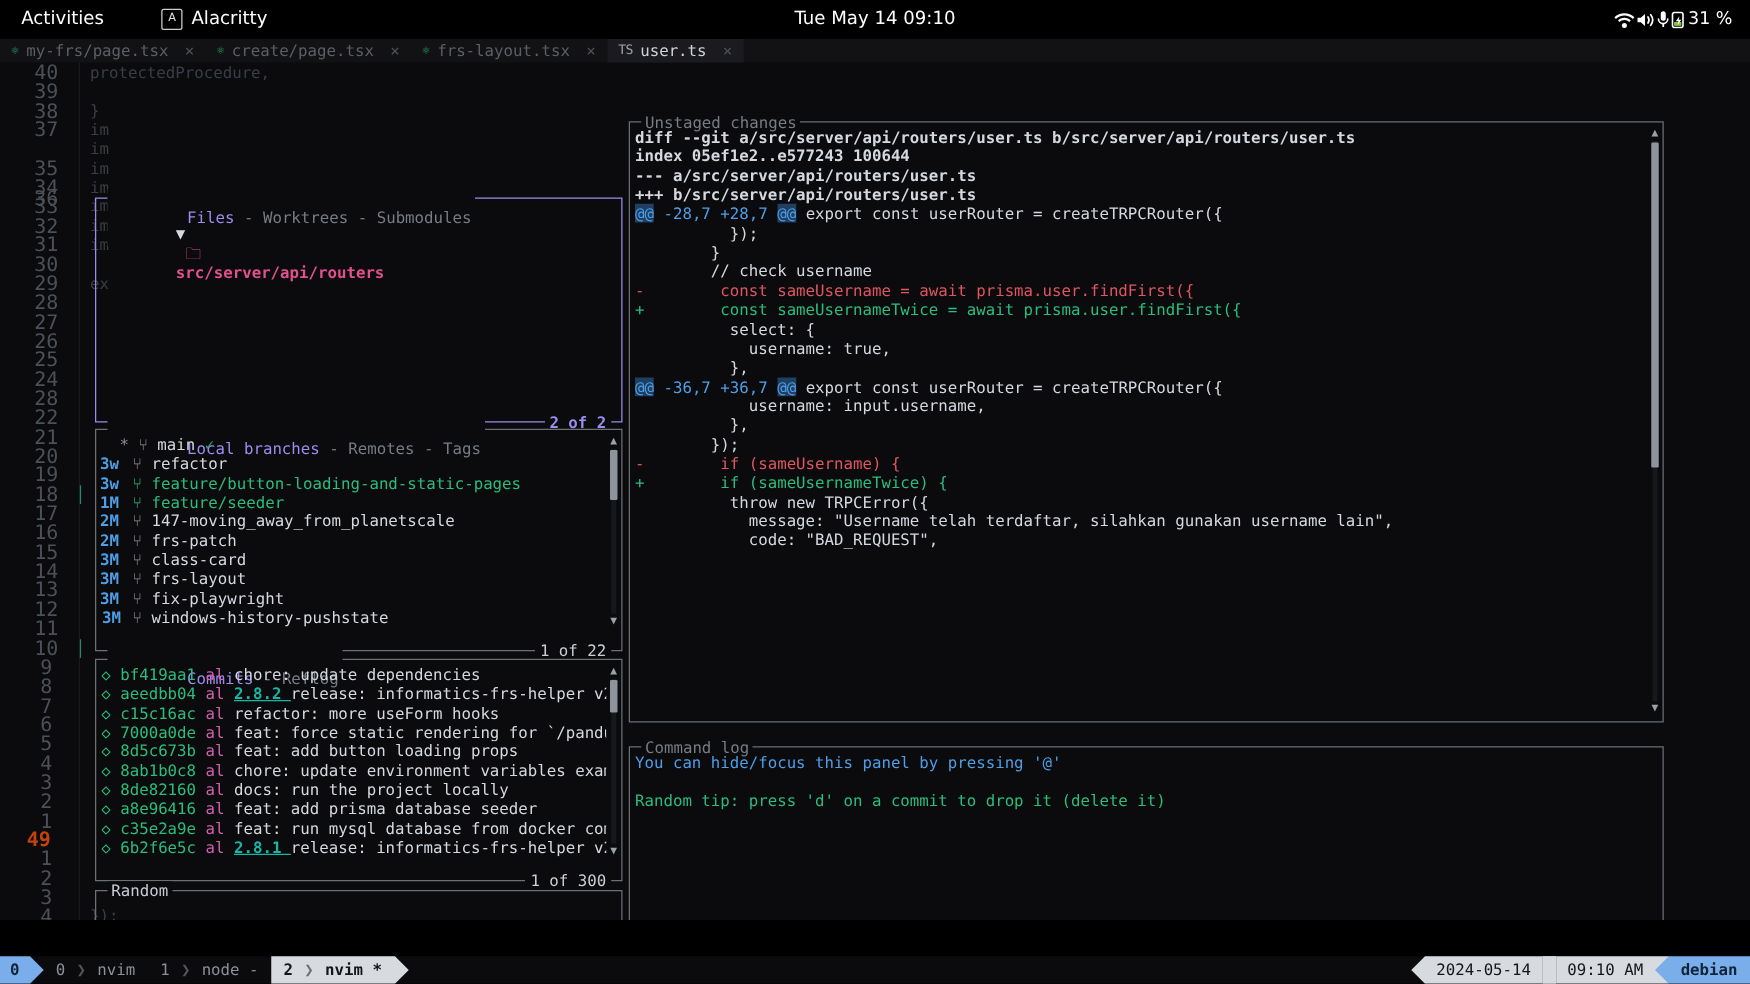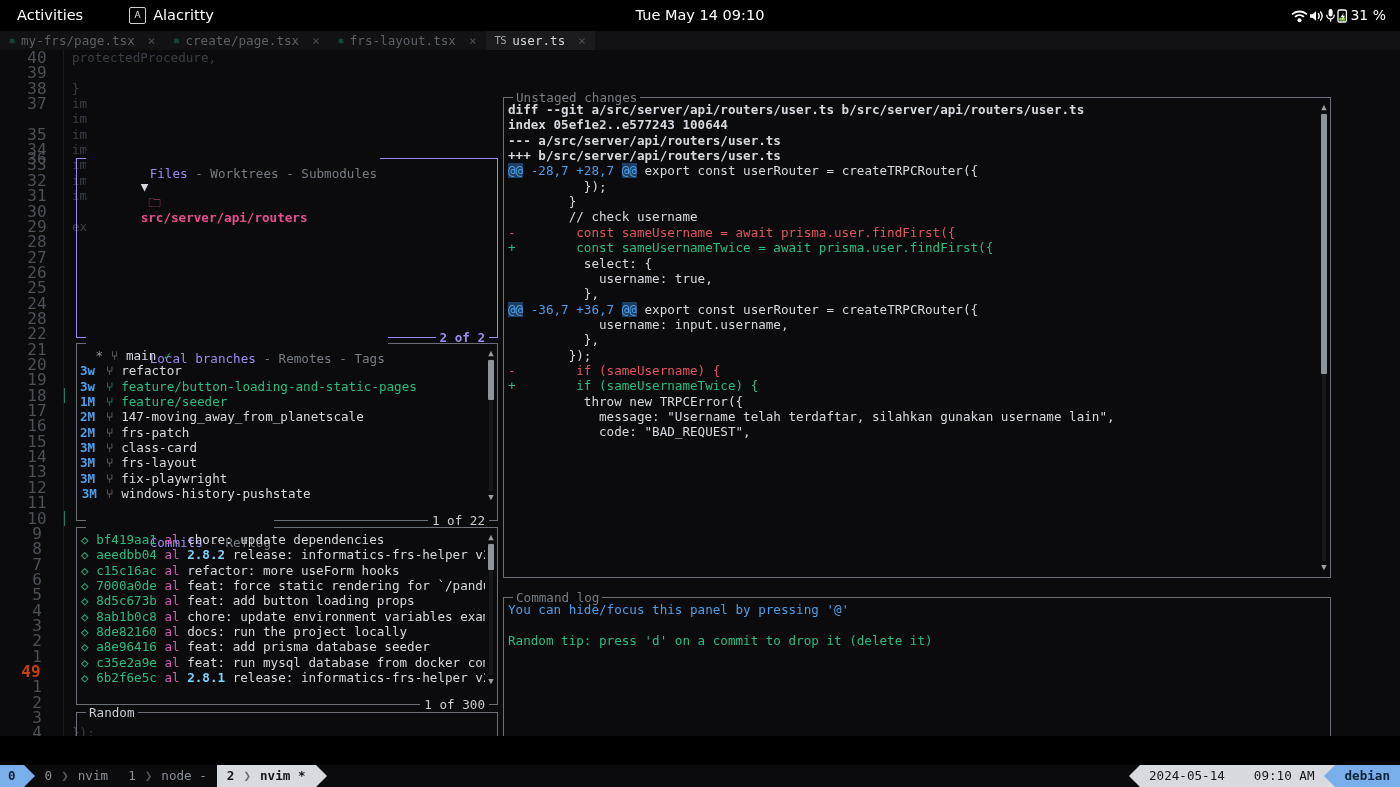--- a/index.html
+++ b/index.html
@@ -57,21 +57,21 @@
   .ptitle .on{color:#c9cdd4;}
   .ptitle .onac{color:#9b8cf0;}
   .ptitle .off{color:#777c85;}
   .pcount{position:absolute;bottom:-8px;right:8px;background:#0b0b0d;padding:0 4px;color:#c9cdd4;font-size:12.6px;}
   .pcount.ac{color:#9b8cf0;font-weight:bold;}
   .row{position:absolute;left:1px;height:15.35px;white-space:pre;font-size:12.6px;}
 
   .c-green{color:#23a06a;} .c-green2{color:#2bbd7e;}
   .c-red{color:#e05561;} .c-pink{color:#e3508f;}
   .c-blue{color:#4d9fe8;}
-  .c-purple{color:#7dd3fc;} .c-white{color:#d5d9df;}
+  .c-purple{color:#14b8a6;text-decoration:underline;} .c-white{color:#d5d9df;}
   .c-dim{color:#8b9098;}
   .c-magenta{color:#cf5fb0;}
   .sel{background:#2e2e33;}
 
   
   .sbar{position:absolute;width:8px;background:transparent;}
   .sbar .track{position:absolute;left:2px;top:11px;bottom:11px;width:4px;background:#17181b;}
   .sbar .thumb{position:absolute;left:1px;width:6px;background:#8e949c;border-radius:1px;}
   .sbar .up,.sbar .dn{position:absolute;left:0;width:8px;height:10px;color:#9aa0a8;font-size:9px;text-align:center;line-height:10px;}
   .sbar .up{top:0;} .sbar .dn{bottom:0;}

